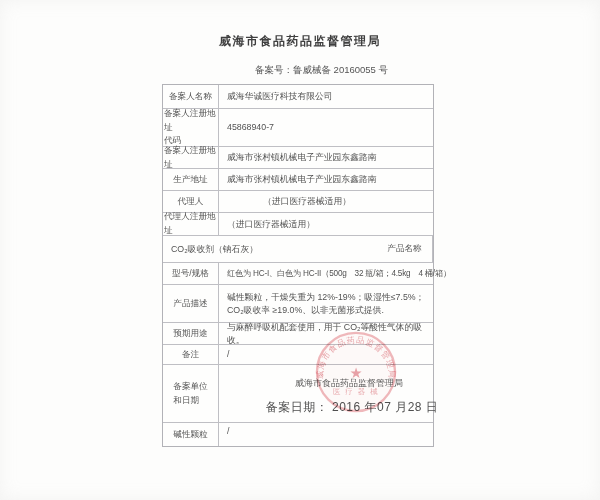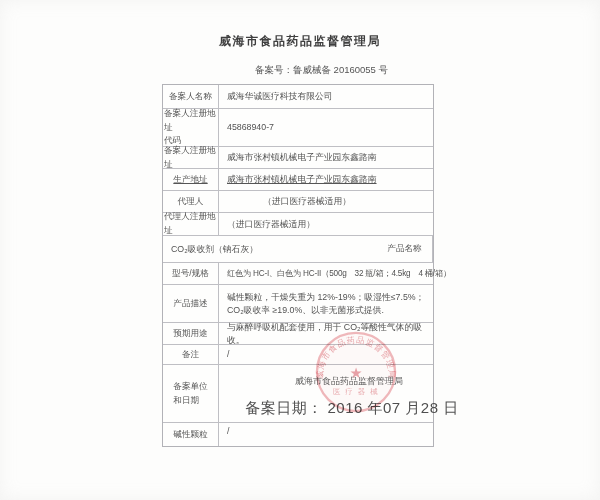--- a/index.html
+++ b/index.html
@@ -30,32 +30,32 @@
   .label{
     width:56px;flex:0 0 56px;justify-content:center;
     border-right:1px solid #bfbfc4;
     font-size:8.6px;line-height:1.6;color:#555;
     white-space:pre-line;padding:1px;
   }
   .value{
     flex:1;padding:2px 3px 2px 8px;
     font-size:8.8px;line-height:1.45;color:#525252;
   }
-  .r0{height:23px;} .r1{height:38px;} .r2{height:22px;} .r3{height:22px;text-decoration:underline;}
+  .r0{height:23px;} .r1{height:38px;} .r2{height:22px;} .r3{height:22px;}
   .r4{height:22px;gap:36px;} .r5{height:23px;} .r6{height:27px;} .r7{height:22px;}
   .r8{height:38px;} .r9{height:22px;} .r10{height:20px;} .r11{height:58px;}
   .r12{height:24px;}
   .r7 .value{white-space:nowrap;font-size:8.2px;letter-spacing:-0.2px;padding-right:1px;}
   .r12 .value{align-items:flex-start;padding-top:2px;}
   .r11 .value{
     flex-direction:column;justify-content:center;align-items:center;
     gap:9px;position:relative;padding:6px 0 0 0;
   }
   .fu-line{transform:translateX(23px);font-size:9px;color:#5a5a5a;}
-  .fu-date{transform:translateX(26px);font-size:15px;color:#4f4f4f;letter-spacing:0.5px;}
+  .fu-date{transform:translateX(26px);font-size:12px;color:#4f4f4f;letter-spacing:0.5px;}
   .stamp{
     position:absolute;left:314px;top:330px;width:84px;height:84px;
     pointer-events:none;mix-blend-mode:multiply;
   }
 </style>
 </head>
 <body>
 
 <h1 class="page-title">威海市食品药品监督管理局</h1>
 <div class="filing-no">备案号：鲁威械备 20160055 号</div>

